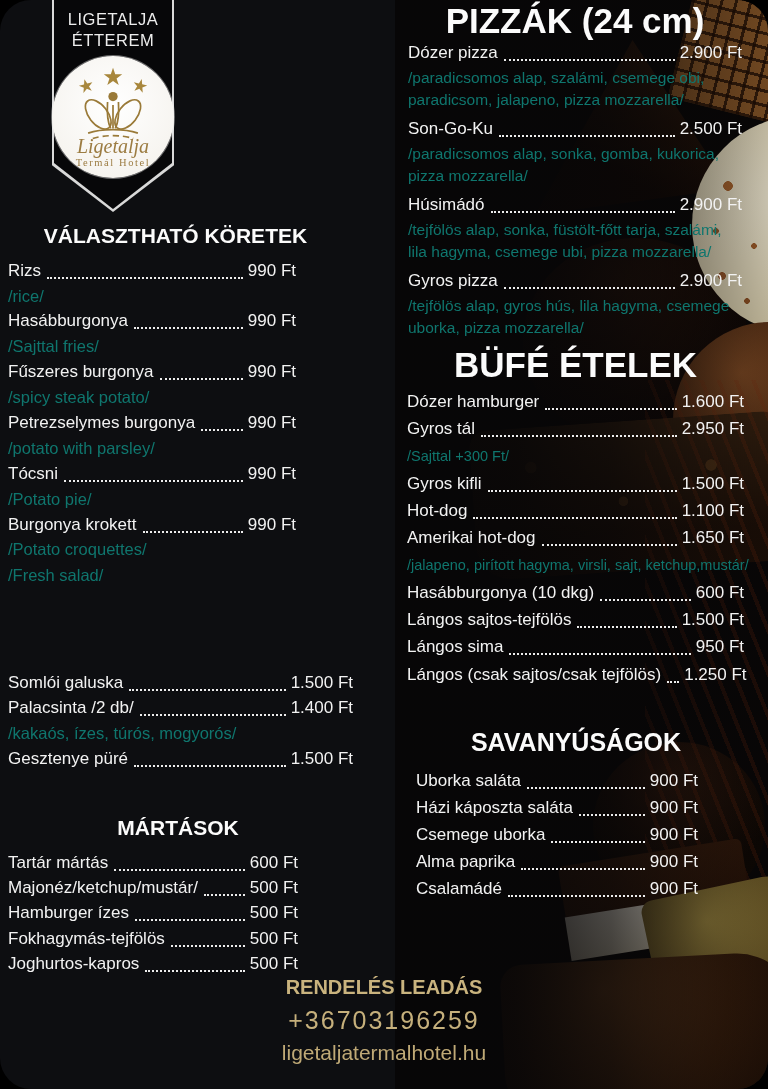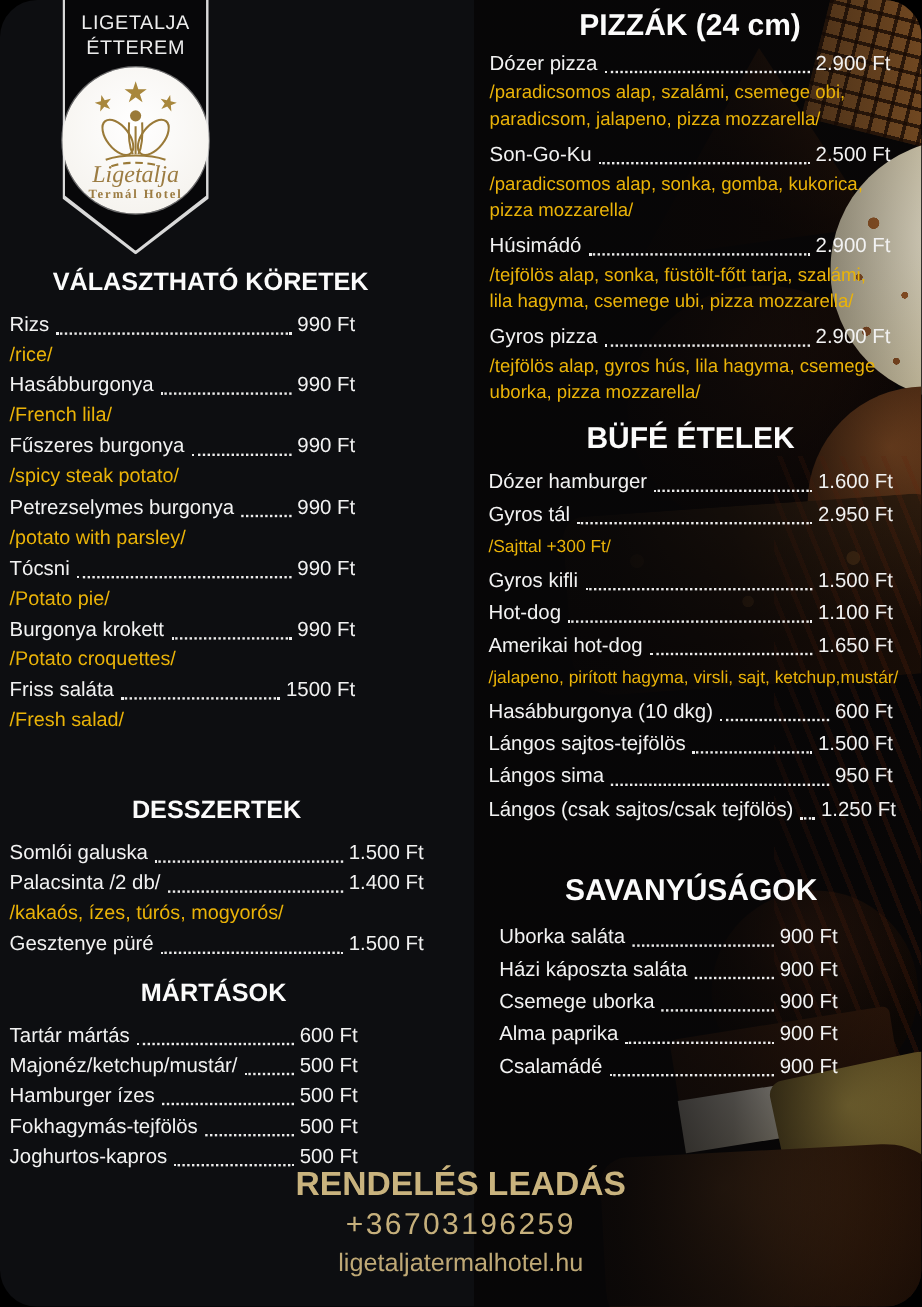--- a/index.html
+++ b/index.html
@@ -61,65 +61,65 @@
     align-items:center;box-shadow:0 0 0 1px rgba(255,255,255,.4);}
   .stars{margin-top:7px;height:28px;color:#a8873c;white-space:nowrap;}
   .stars .s-side{font-size:18px;display:inline-block;transform:translateY(6px);}
   .stars .s-l{transform:translateY(7px) rotate(-14deg);}
   .stars .s-r{transform:translateY(7px) rotate(14deg);}
   .stars .s-mid{font-size:24px;display:inline-block;margin:0 4px;}
   .lotus{margin-top:-3px;}
   .logo-script{font-family:"Liberation Serif",serif;font-style:italic;font-size:20px;color:#9c7c42;
     margin-top:-8px;line-height:20px;}
   .logo-sub{font-family:"Liberation Serif",serif;font-size:10.5px;letter-spacing:1.6px;color:#9c7c42;
-    font-weight:700;margin-top:1px;}
+    font-weight:400;margin-top:1px;}
 
   
   .sec{position:absolute;z-index:2;}
   .sec h2{margin:0;font-weight:700;text-align:center;color:#fbfbfb;}
   .sec .items{margin-top:8px;}
   .row{display:flex;align-items:center;}
   .nm,.pr{white-space:nowrap;}
   .dots{flex:1;height:14px;border-bottom:2.2px dotted #ececec;margin:0 5px 0 6px;min-width:12px;}
-  .dsc{color:#eab308;}
+  .dsc{color:#0f766e;}
 
   
   .sec-koretek{left:8px;top:222px;width:335px;}
   .sec-desszertek{left:8px;top:662px;width:345px;}
   .sec-martasok{left:8px;top:814px;width:340px;}
   .sec-koretek h2,.sec-desszertek h2,.sec-martasok h2{font-size:21px;line-height:28px;}
   .sec-koretek .items{width:288px;}
   .sec-desszertek .items{width:345px;}
   .sec-martasok .items{width:290px;}
   .sec-koretek .row,.sec-desszertek .row,.sec-martasok .row,
   .sec-koretek .dsc,.sec-desszertek .dsc,.sec-martasok .dsc{height:25.4px;display:flex;align-items:center;}
   .sec-koretek .nm,.sec-desszertek .nm,.sec-martasok .nm,
   .sec-koretek .pr,.sec-desszertek .pr,.sec-martasok .pr{font-size:17px;}
   .sec-koretek .dsc,.sec-desszertek .dsc,.sec-martasok .dsc{font-size:16.5px;}
 
   
   .sec-pizzak{left:408px;top:6px;width:334px;}
   .sec-bufe{left:407px;top:350px;width:337px;}
   .sec-savanyusagok{left:416px;top:700px;width:320px;}
-  .sec-pizzak h2,.sec-bufe h2{font-size:25px;line-height:30px;}
+  .sec-pizzak h2,.sec-bufe h2{font-size:35px;line-height:30px;}
   .sec-savanyusagok h2{font-size:25px;line-height:30px;margin-top:27px;}
   .sec-pizzak .items{width:334px;margin-top:4px;}
   .sec-bufe .items{width:337px;}
   .sec-savanyusagok .items{width:282px;margin-top:10px;}
   .sec-pizzak .row{height:26px;}
   .sec-pizzak .nm,.sec-pizzak .pr,.sec-bufe .nm,.sec-bufe .pr{font-size:17px;}
   .sec-pizzak .dsc{font-size:15.5px;line-height:21.5px;margin:1px 0 6px;}
   .sec-bufe .row,.sec-bufe .dsc{height:27.3px;display:flex;align-items:center;}
   .sec-bufe .dsc{font-size:14.5px;white-space:nowrap;}
   .sec-savanyusagok .row{height:27.2px;}
   .sec-savanyusagok .nm,.sec-savanyusagok .pr{font-size:17px;}
 
   
   .contact{position:absolute;left:0;right:0;top:972px;text-align:center;z-index:4;}
-  .contact-title{font-size:28px;font-weight:700;color:#c9b37e;line-height:30px;}
+  .contact-title{font-size:20px;font-weight:700;color:#c9b37e;line-height:30px;}
   .contact-phone{font-size:25px;font-weight:400;letter-spacing:2px;color:#c6b07c;line-height:36px;}
   .contact-web{font-size:21px;font-weight:400;color:#bfa976;line-height:30px;}
 </style>
 </head>
 <body>
 
 <div class="page">
 
   <div id="photo">
     <div class="ph-pyramid"></div>
@@ -179,21 +179,21 @@
           </div>
           <div class="dsc">/rice/</div>
         </div>
 
         <div class="item">
           <div class="row">
             <span class="nm">Hasábburgonya</span>
             <span class="dots"></span>
             <span class="pr">990 Ft</span>
           </div>
-          <div class="dsc">/French lila/</div>
+          <div class="dsc">/Sajttal fries/</div>
         </div>
 
         <div class="item">
           <div class="row">
             <span class="nm">Fűszeres burgonya</span>
             <span class="dots"></span>
             <span class="pr">990 Ft</span>
           </div>
           <div class="dsc">/spicy steak potato/</div>
         </div>
@@ -219,32 +219,26 @@
         <div class="item">
           <div class="row">
             <span class="nm">Burgonya krokett</span>
             <span class="dots"></span>
             <span class="pr">990 Ft</span>
           </div>
           <div class="dsc">/Potato croquettes/</div>
         </div>
 
         <div class="item">
-          <div class="row">
-            <span class="nm">Friss saláta</span>
-            <span class="dots"></span>
-            <span class="pr">1500 Ft</span>
-          </div>
           <div class="dsc">/Fresh salad/</div>
         </div>
       </div>
   </section>
 
   <section class="sec sec-desszertek">
-    <h2>DESSZERTEK</h2>
     <div class="items">
 
         <div class="item">
           <div class="row">
             <span class="nm">Somlói galuska</span>
             <span class="dots"></span>
             <span class="pr">1.500 Ft</span>
           </div>
 
         </div>

